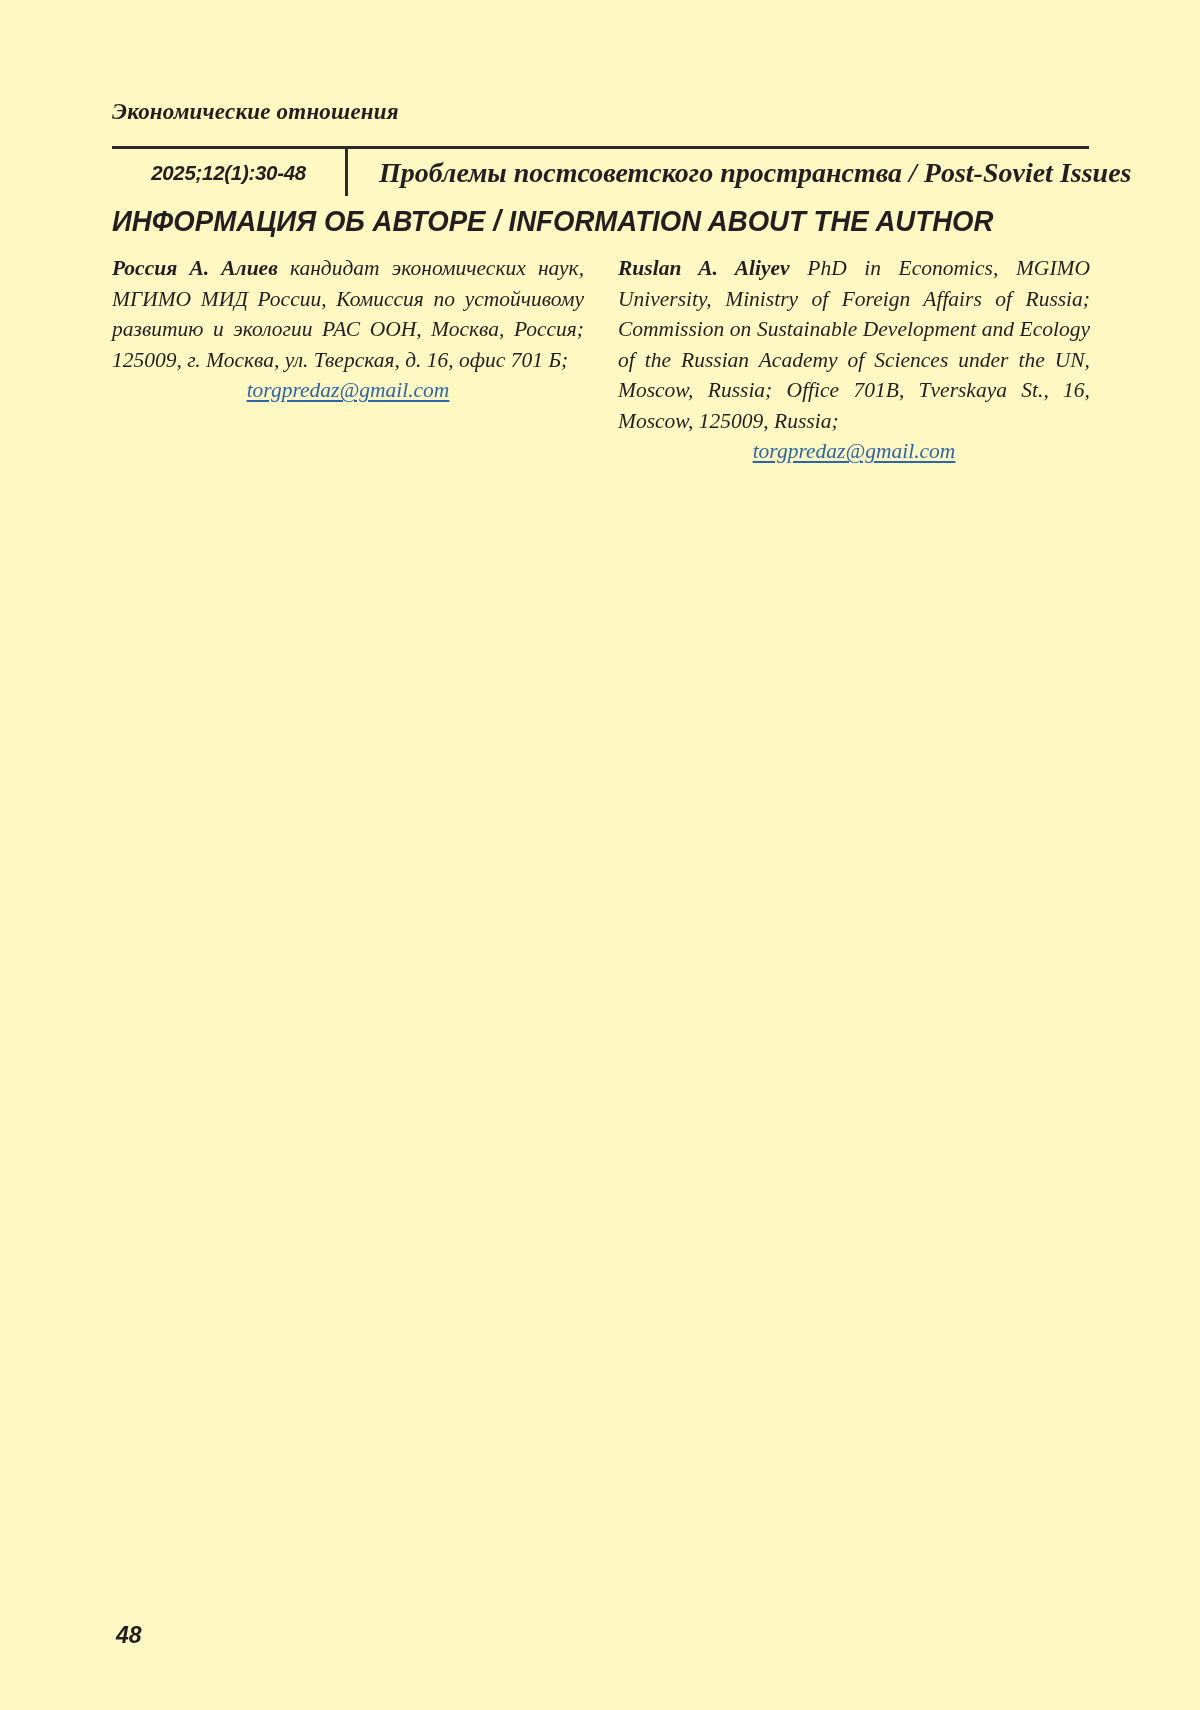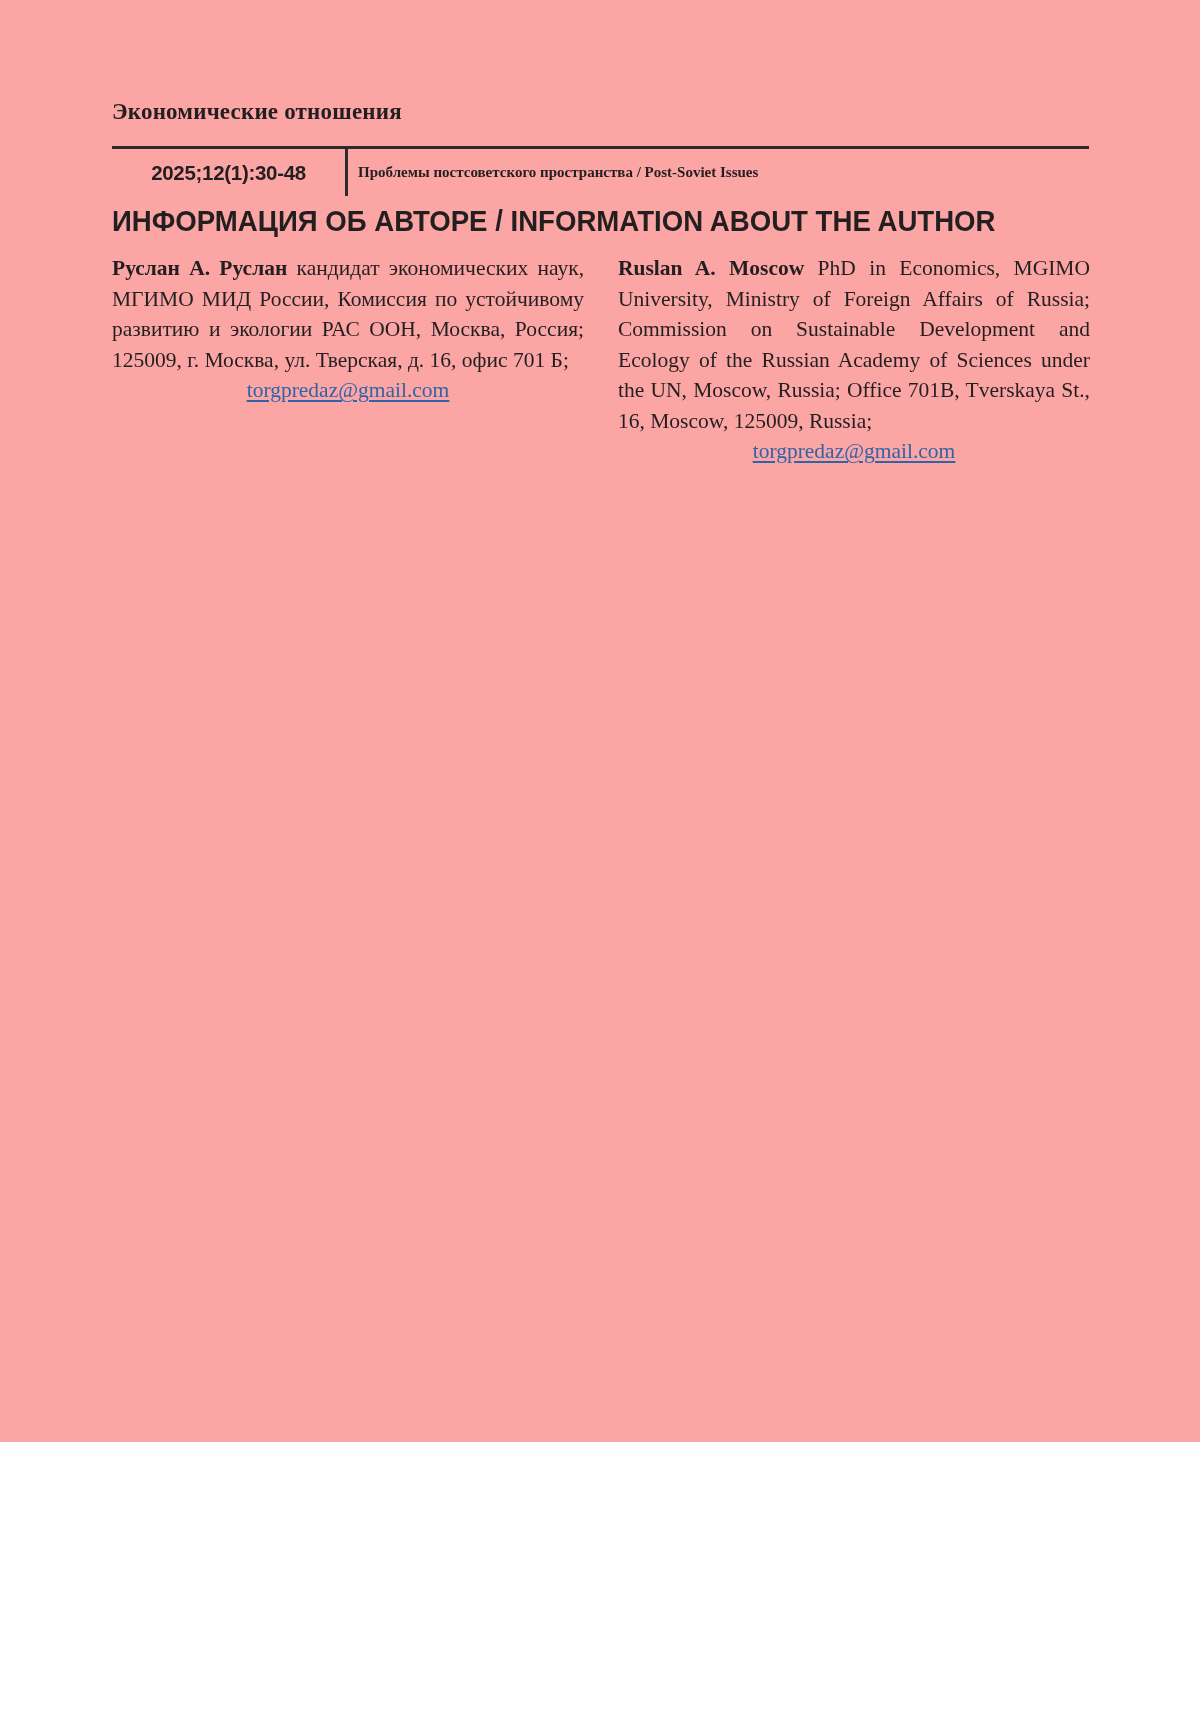--- a/index.html
+++ b/index.html
@@ -3,25 +3,26 @@
 <meta charset="utf-8">
 <style>
   html, body {
     margin: 0;
     padding: 0;
     background: #ffffff;
   }
   .page {
     position: relative;
     width: 1200px;
-    height: 1442px;
-    background: #fca5a5;
+    height: 1710px;
+    background: #fef9c3;
     color: #231f20;
     overflow: hidden;
     font-family: "Liberation Serif", "DejaVu Serif", serif;
+    font-style: italic;
   }
   .running-head {
     position: absolute;
     left: 112px;
     top: 98px;
     font-family: "Liberation Serif", "DejaVu Serif", serif;
     font-weight: bold;
     font-size: 23px;
     line-height: 28px;
     letter-spacing: 0.2px;
@@ -54,24 +55,24 @@
     letter-spacing: -0.3px;
     white-space: nowrap;
   }
   .citation-divider {
     flex: 0 0 3px;
     width: 3px;
     height: 47px;
     background: #2c2a2b;
   }
   .journal-title {
-    padding-left: 10px;
+    padding-left: 31px;
     font-family: "Liberation Serif", "DejaVu Serif", serif;
     font-weight: bold;
-    font-size: 15px;
+    font-size: 28px;
     white-space: nowrap;
   }
   .section-title {
     position: absolute;
     left: 112px;
     top: 203px;
     font-family: "Liberation Sans", "DejaVu Sans", sans-serif;
     font-weight: bold;
     font-size: 30px;
     line-height: 36px;
@@ -135,28 +136,28 @@
     <div class="citation">2025;12(1):30-48</div>
     <div class="citation-divider"></div>
     <div class="journal-title">Проблемы постсоветского пространства / Post-Soviet Issues</div>
   </div>
 
   <div class="section-title">ИНФОРМАЦИЯ ОБ АВТОРЕ / INFORMATION ABOUT THE AUTHOR</div>
 
   <div class="author-columns">
 
     <div class="author-col">
-      <p><span class="author-name">Руслан А. Руслан</span> <span>кандидат экономических наук, МГИМО МИД России, Комиссия по устойчивому развитию и экологии РАС ООН, Москва, Россия; 125009, г. Москва, ул. Тверская, д. 16, офис 701 Б;</span></p>
+      <p><span class="author-name">Россия А. Алиев</span> <span>кандидат экономических наук, МГИМО МИД России, Комиссия по устойчивому развитию и экологии РАС ООН, Москва, Россия; 125009, г. Москва, ул. Тверская, д. 16, офис 701 Б;</span></p>
       <div class="email-line">
         <a class="email-link">torgpredaz@gmail.com</a>
       </div>
     </div>
 
     <div class="author-col">
-      <p><span class="author-name">Ruslan A. Moscow</span> <span>PhD in Economics, MGIMO University, Ministry of Foreign Affairs of Russia; Commission on Sustainable Devel­opment and Ecology of the Russian Academy of Sciences under the UN, Moscow, Russia; Office 701B, Tverskaya St., 16, Moscow, 125009, Russia;</span></p>
+      <p><span class="author-name">Ruslan A. Aliyev</span> <span>PhD in Economics, MGIMO University, Ministry of Foreign Affairs of Russia; Commission on Sustainable Devel­opment and Ecology of the Russian Academy of Sciences under the UN, Moscow, Russia; Office 701B, Tverskaya St., 16, Moscow, 125009, Russia;</span></p>
       <div class="email-line">
         <a class="email-link">torgpredaz@gmail.com</a>
       </div>
     </div>
 
   </div>
 
   <div class="page-number">48</div>
 
 </div>

